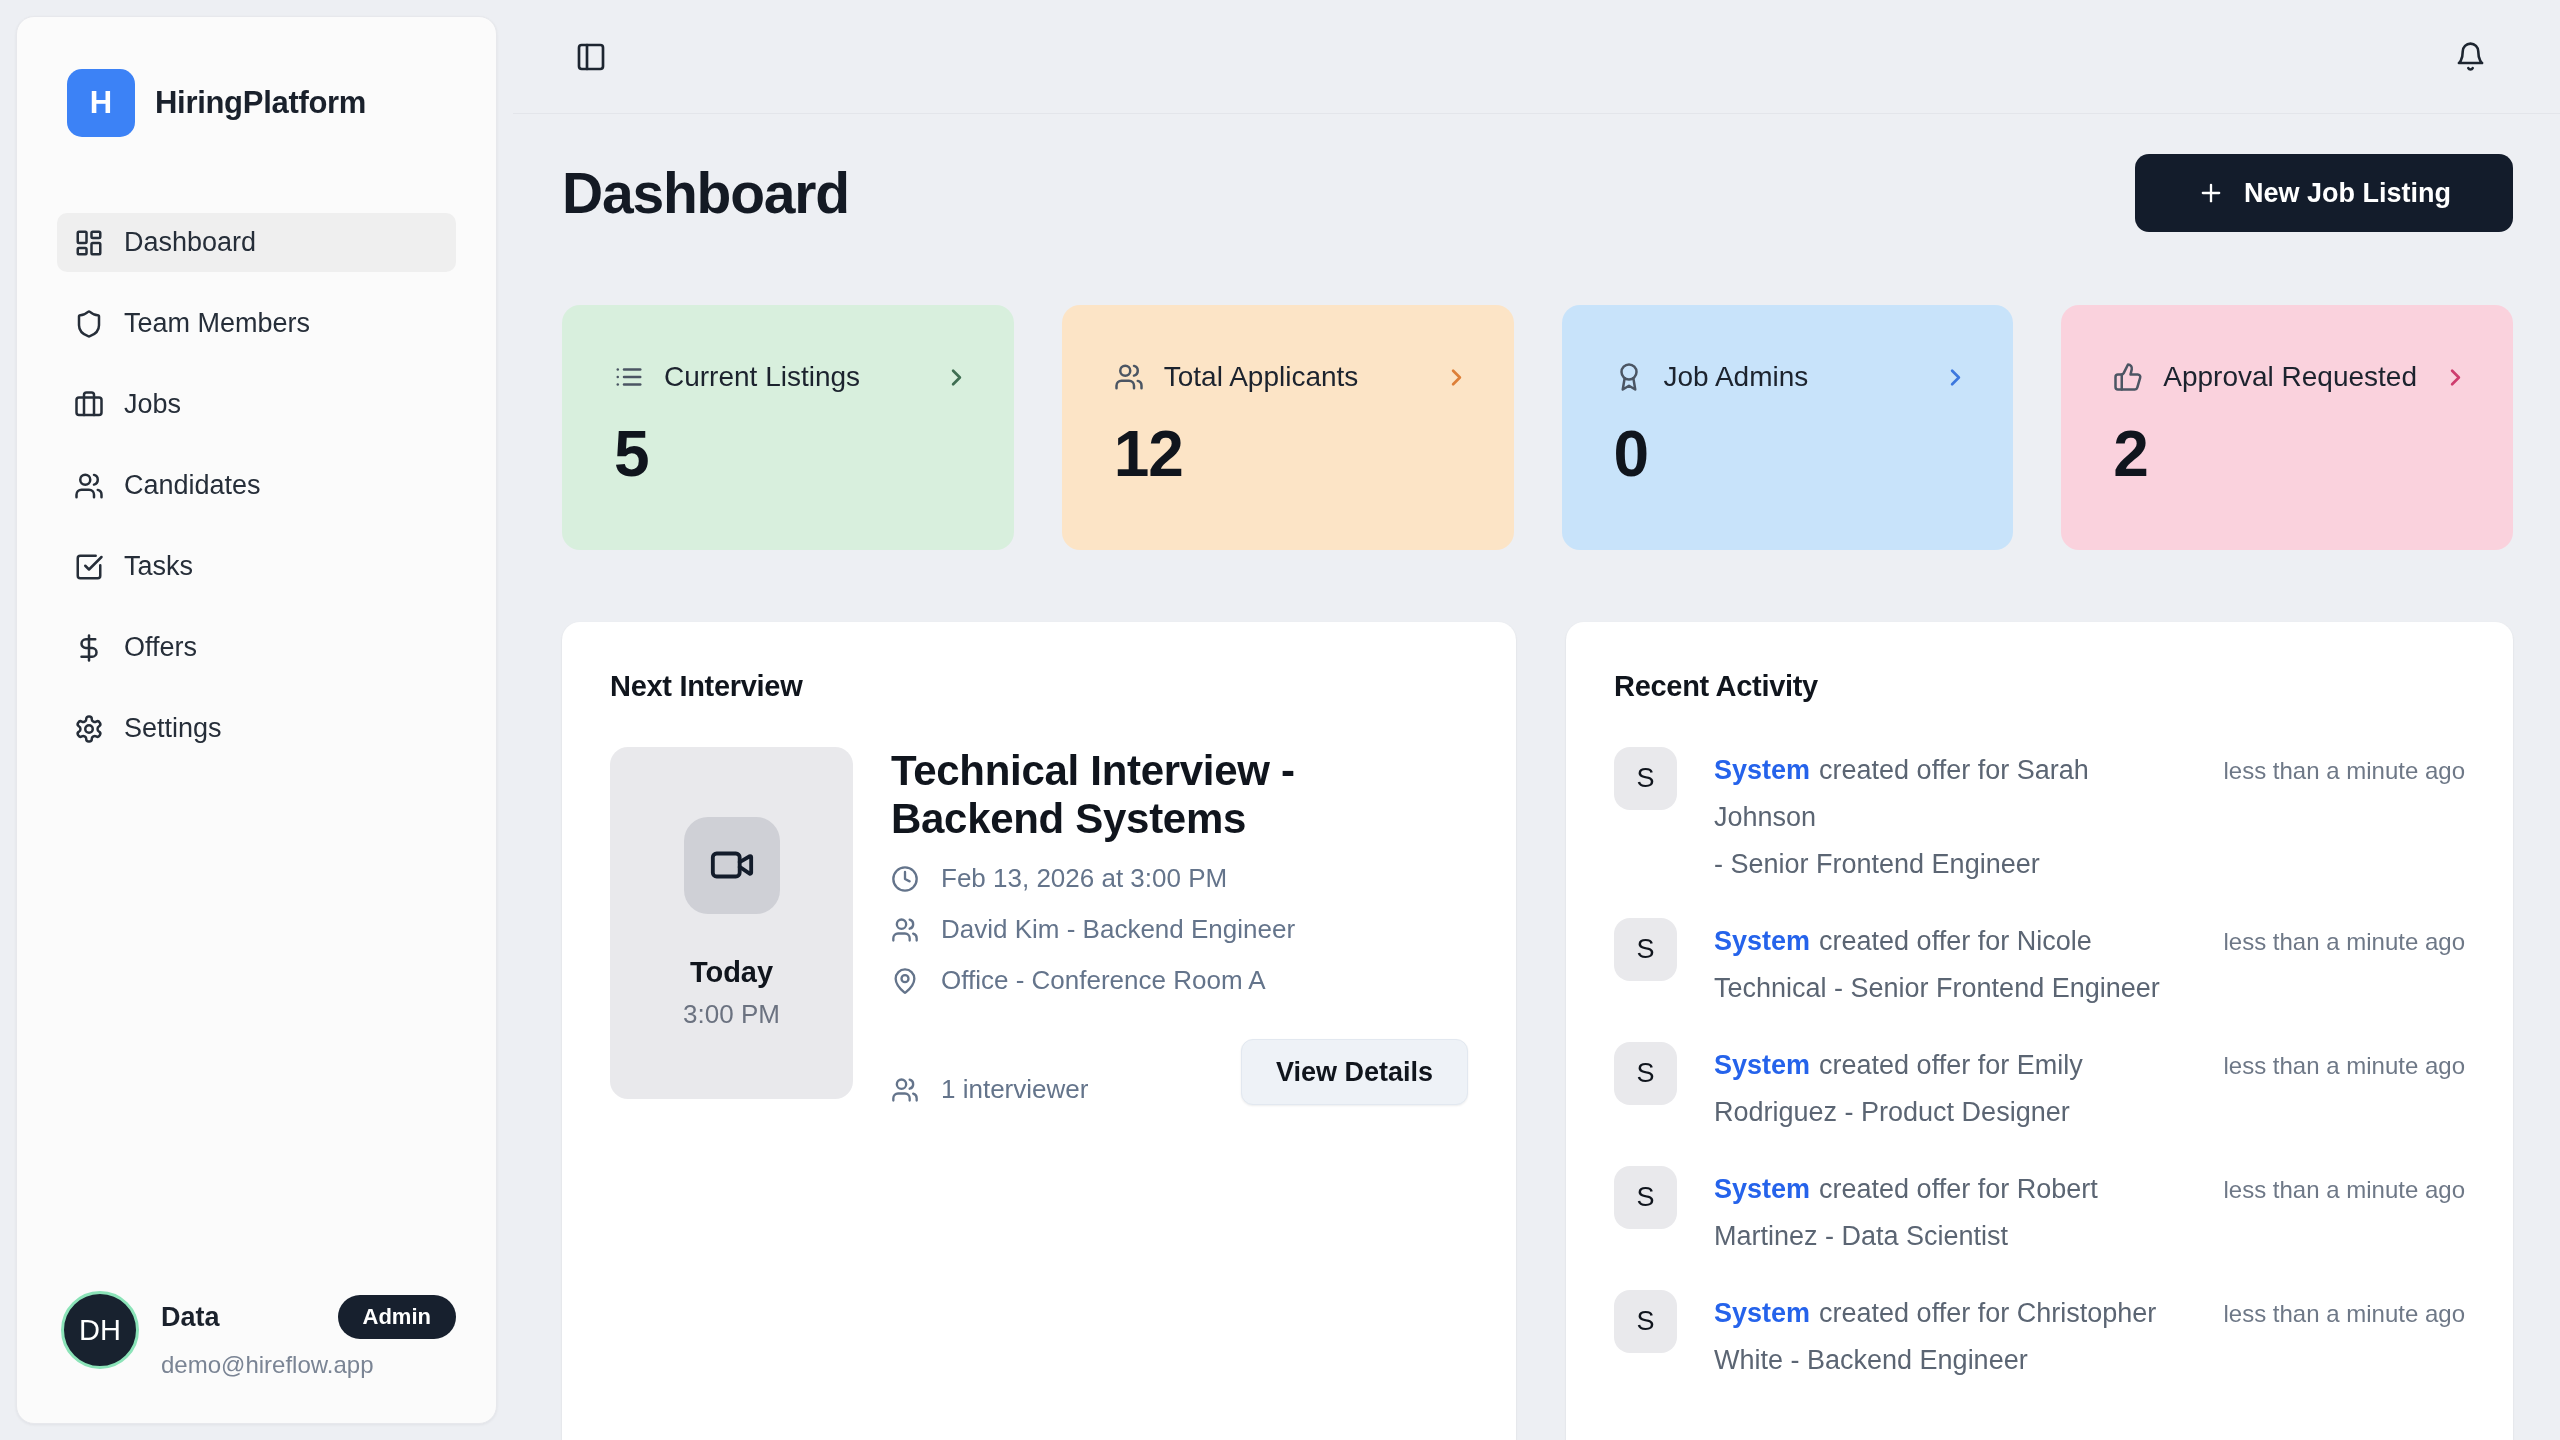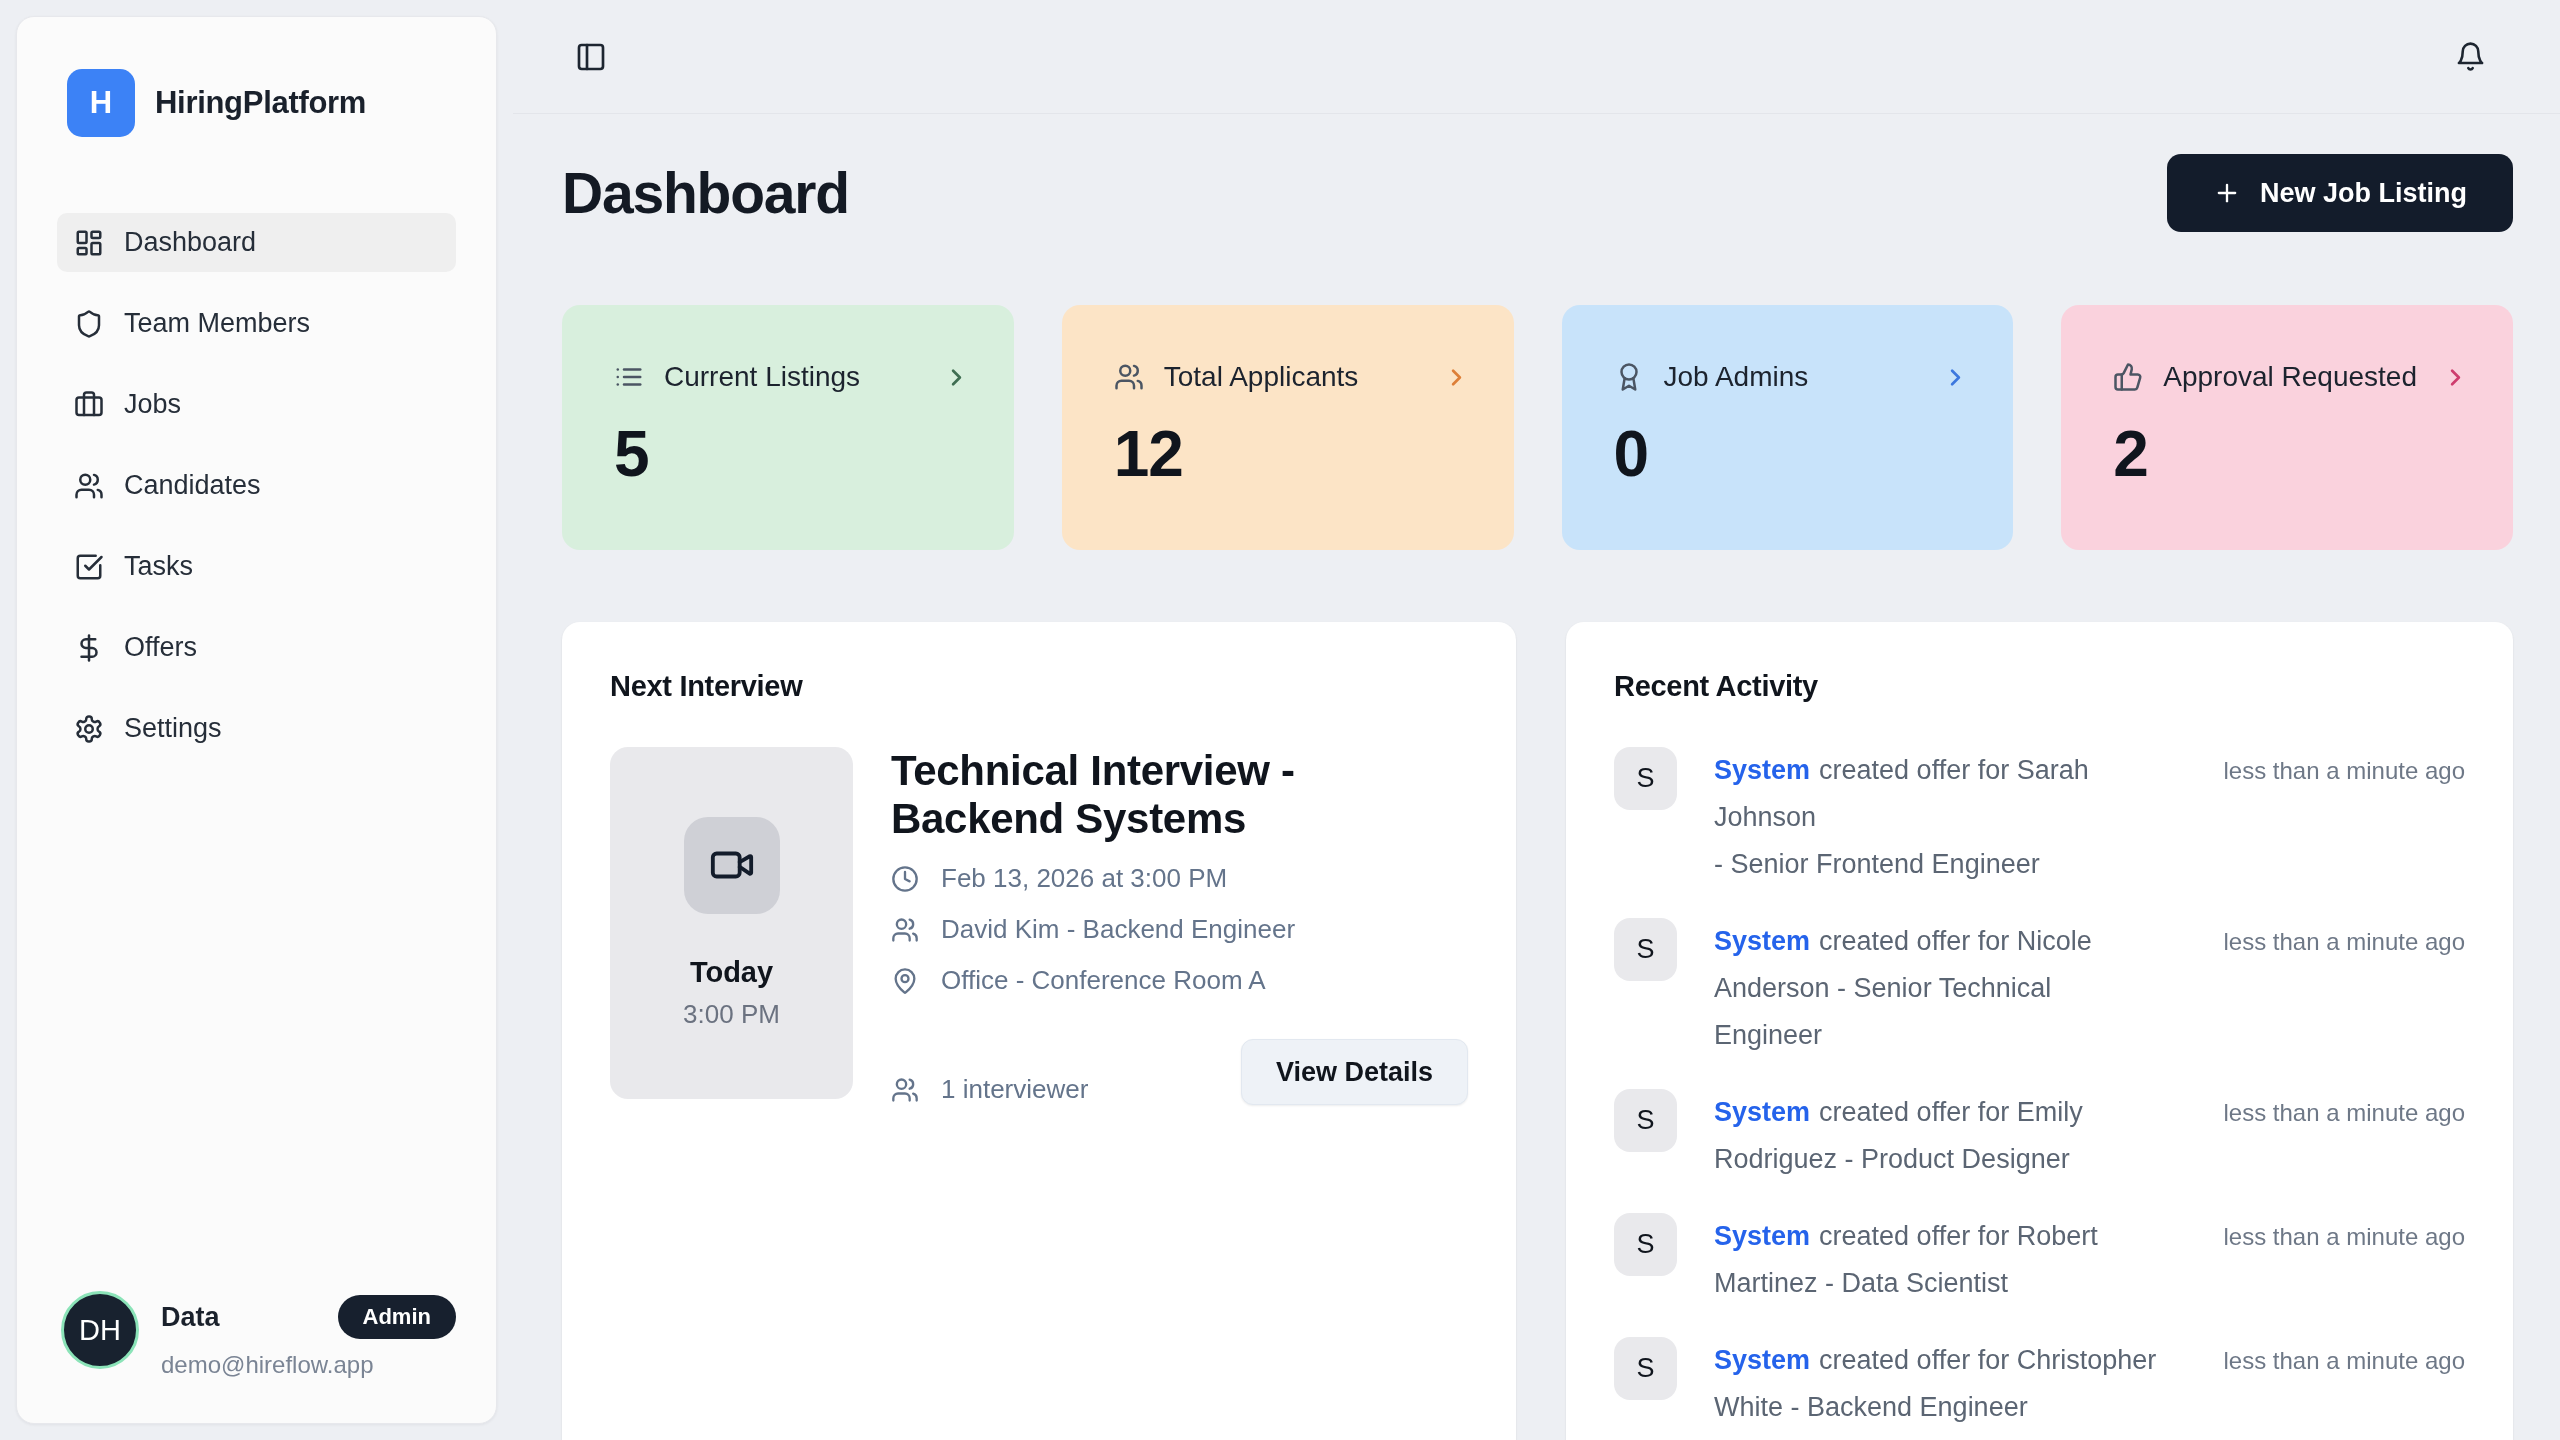--- a/index.html
+++ b/index.html
@@ -37,21 +37,21 @@
 
   
   .main { position:absolute; left:513px; top:0; right:0; bottom:0; }
   .topbar { height:114px; border-bottom:1px solid #e3e5ea; display:flex; align-items:center;
     justify-content:space-between; padding:0 74px 0 62px; }
   .icon-btn { background:none; border:none; color:#1d2530; cursor:pointer; }
 
   .content { padding:0 47px 0 49px; }
   .page-head { margin-top:40px; display:flex; align-items:center; justify-content:space-between; }
   h1 { font-size:57px; font-weight:800; letter-spacing:-1.2px; color:#141a24; }
-  .primary-btn { height:78px; display:flex; align-items:center; gap:19px; padding:0 46px;
+  .primary-btn { height:78px; display:flex; align-items:center; gap:19px; padding:0 62px;
     background:#131c2b; color:#fff; border:none; border-radius:14px; font-size:27px;
     font-weight:600; font-family:inherit; cursor:pointer; }
 
   .stats { margin-top:73px; display:grid; grid-template-columns:repeat(4,1fr); gap:48px; }
   .stat { height:245px; border-radius:18px; padding:56px 44px 0 52px; cursor:pointer; }
   .stat-head { display:flex; align-items:center; gap:20px; }
   .stat-head .ic { color:#4b5563; }
   .stat-label { font-size:28px; font-weight:500; color:#1c232e; }
   .chev { margin-left:auto; }
   .stat-value { margin-top:24px; font-size:64px; font-weight:800; color:#10151d; letter-spacing:-1px; }
@@ -365,21 +365,21 @@
                 <span class="actor">System</span><span>created offer for Sarah Johnson</span><br>
                 <span>- Senior Frontend Engineer</span>
               </div>
               <div class="act-when">less than a minute ago</div>
             </div>
 
             <div class="act-item">
               <div class="act-avatar">S</div>
               <div class="act-text">
                 <span class="actor">System</span><span>created offer for Nicole</span><br>
-                <span>Anderson - Senior Technical Engineer</span>
+                <span>Technical - Senior Frontend Engineer</span>
               </div>
               <div class="act-when">less than a minute ago</div>
             </div>
 
             <div class="act-item">
               <div class="act-avatar">S</div>
               <div class="act-text">
                 <span class="actor">System</span><span>created offer for Emily</span><br>
                 <span>Rodriguez - Product Designer</span>
               </div>

